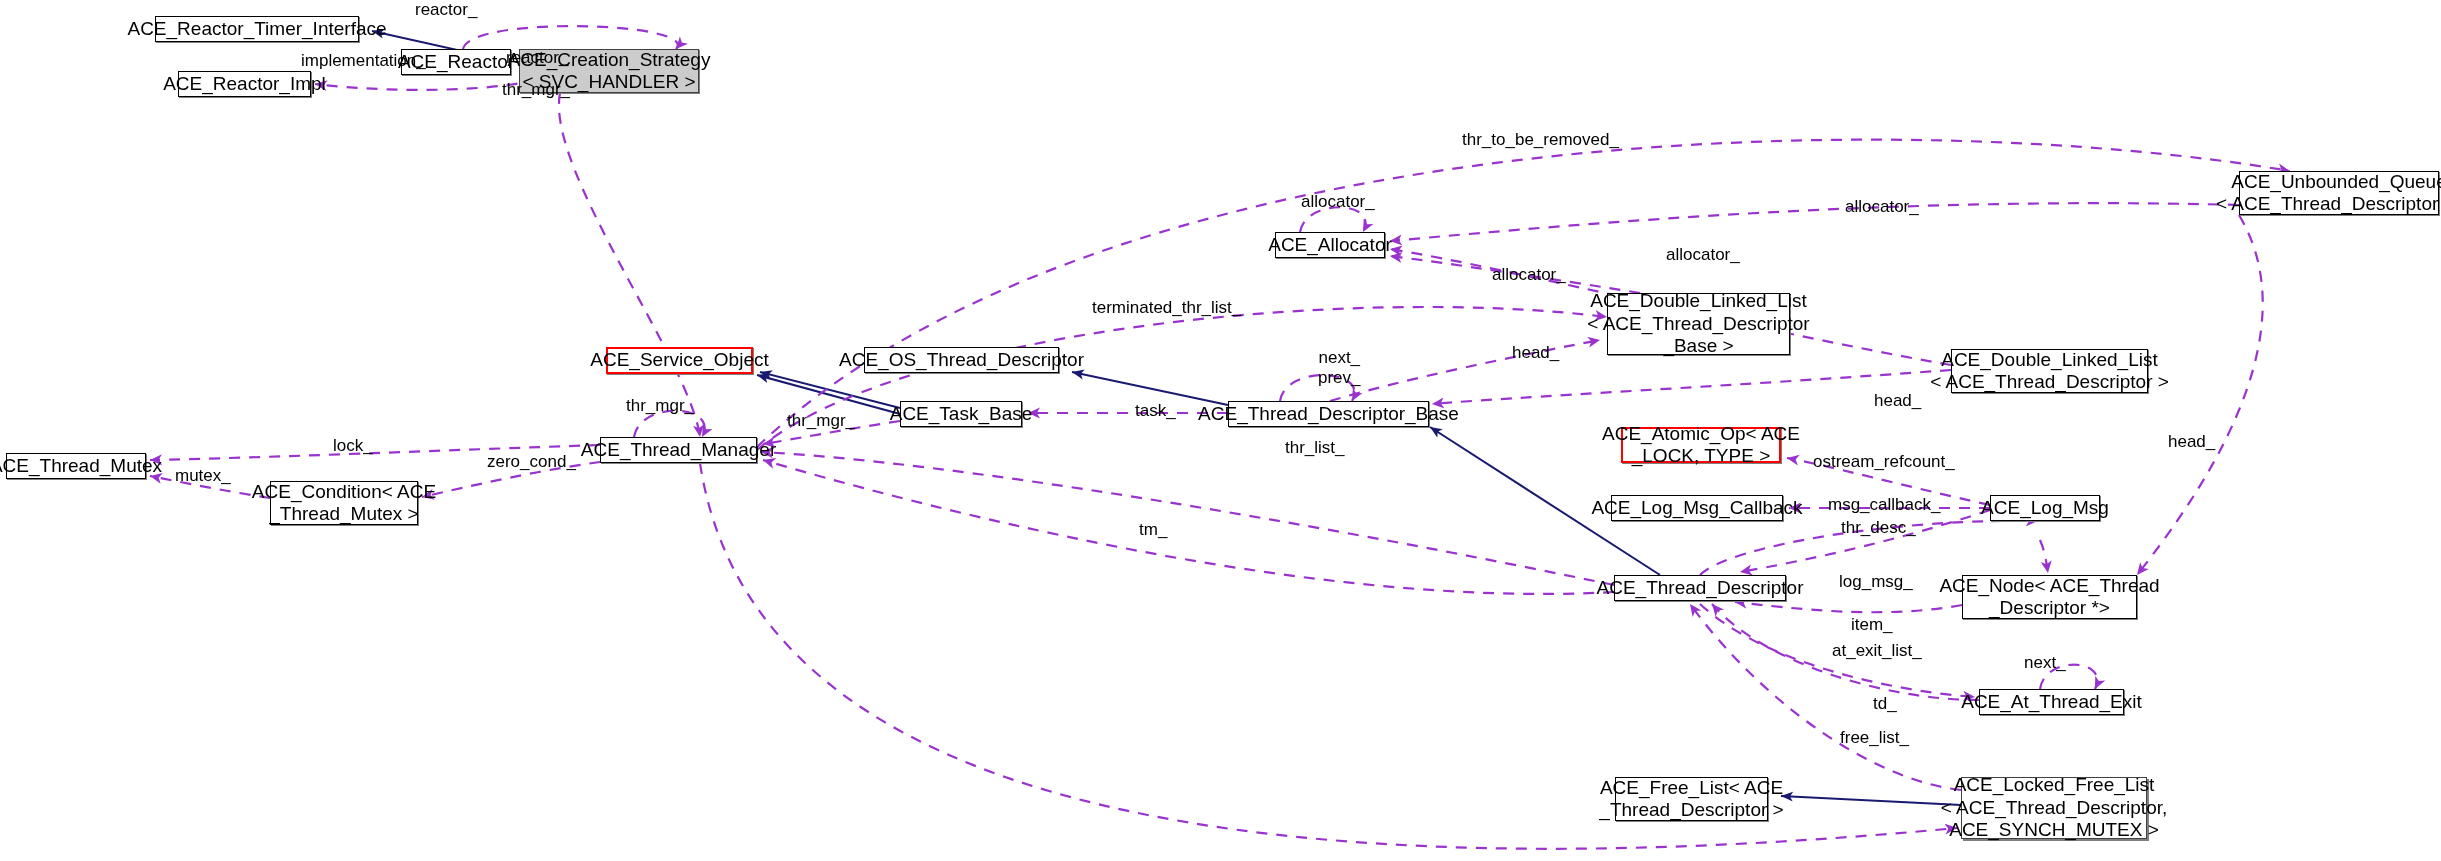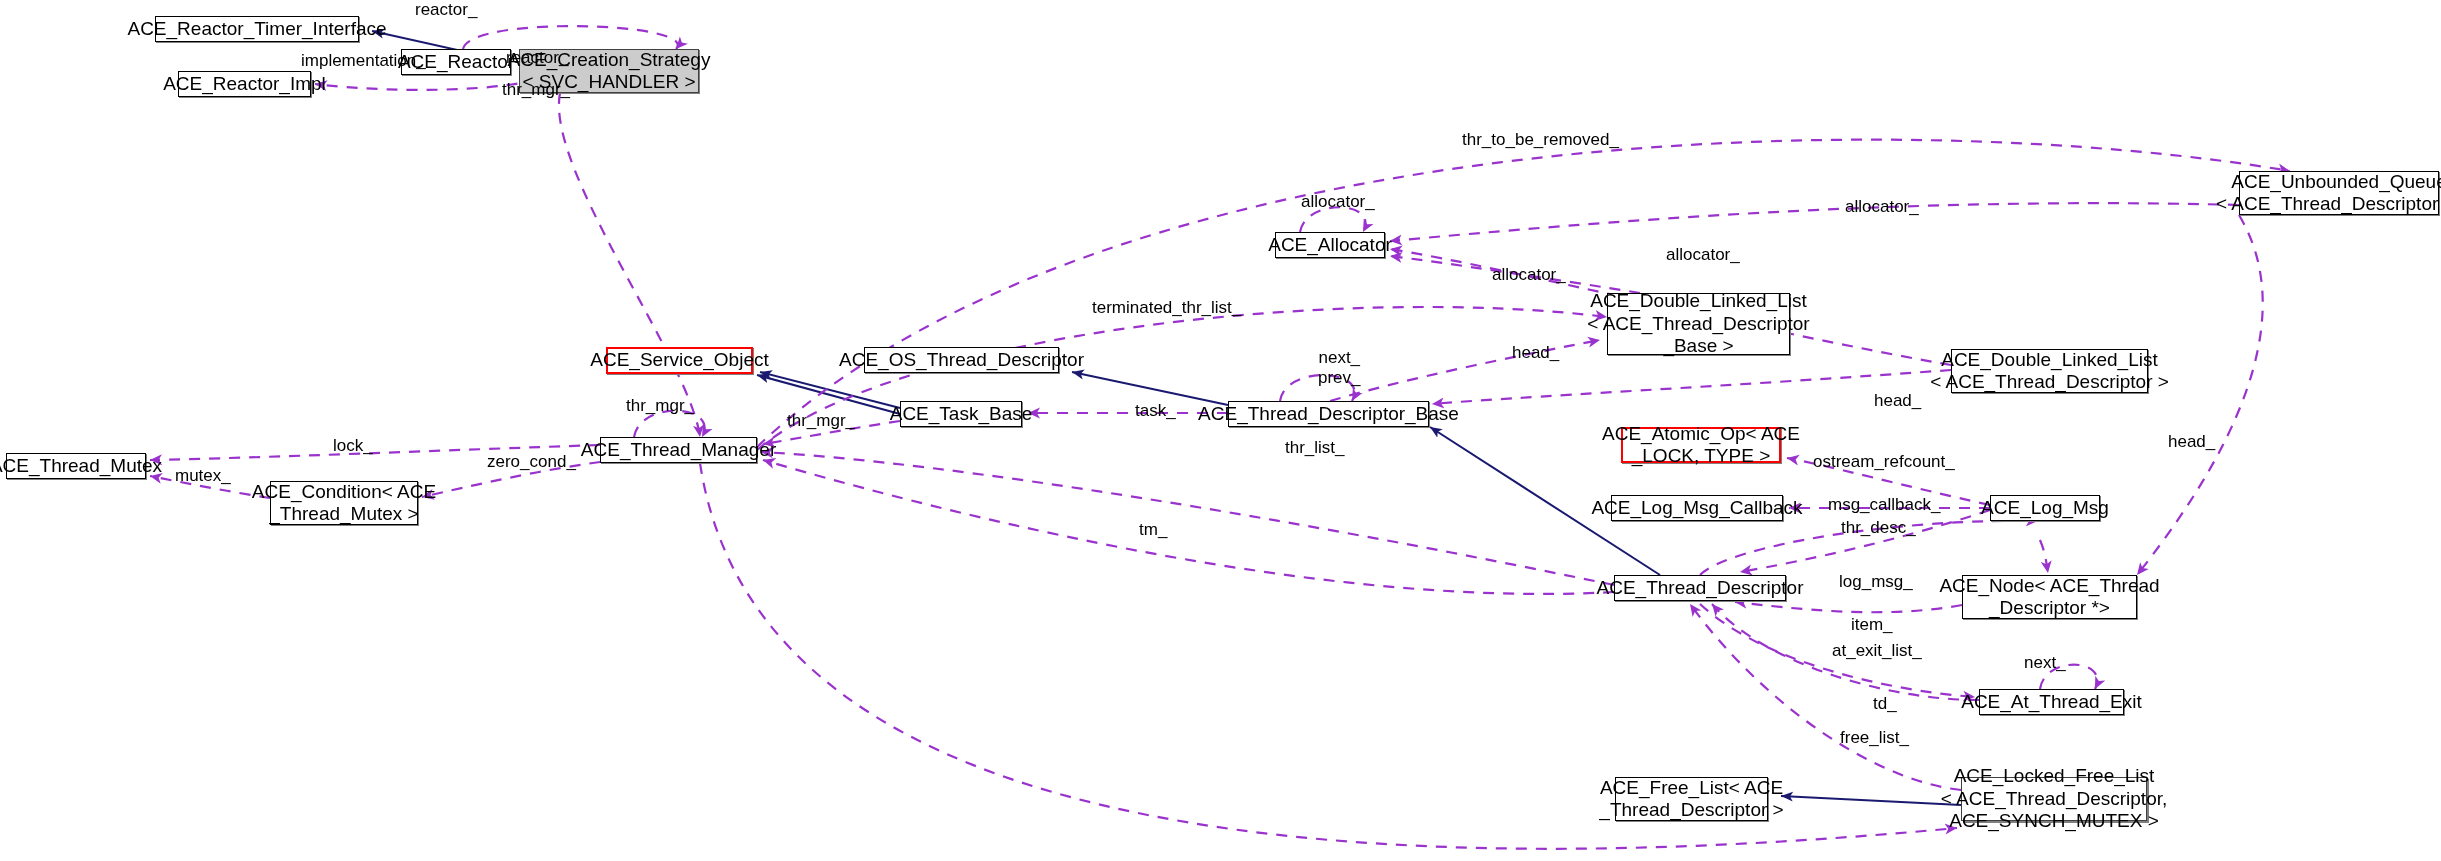--- a/index.html
+++ b/index.html
@@ -206,21 +206,21 @@
 
   <div class="node" style="left:1979px; top:689px; width:145px; height:26px;">
     <span>ACE_At_Thread_Exit</span>
   </div>
 
   <div class="node" style="left:1615px; top:777px; width:153px; height:44px;text-align:center;">
     <span>ACE_Free_List&lt; ACE
 _Thread_Descriptor &gt;</span>
   </div>
 
-  <div class="node" style="left:1961px; top:777px; width:186px; height:44px; border:1px solid #404040; box-shadow:2px 2px 0 0 #808080;">
+  <div class="node" style="left:1961px; top:777px; width:186px; height:62px; border:1px solid #404040; box-shadow:2px 2px 0 0 #808080;">
     <span>ACE_Locked_Free_List
 &lt; ACE_Thread_Descriptor,
 ACE_SYNCH_MUTEX &gt;</span>
   </div>
 
   <div class="edge-label" style="left:415px; top:0px;"><span>reactor_</span></div>
 
   <div class="edge-label" style="left:301px; top:51px;"><span>implementation_</span></div>
 
   <div class="edge-label" style="left:506px; top:48px;"><span>reactor_</span></div>

